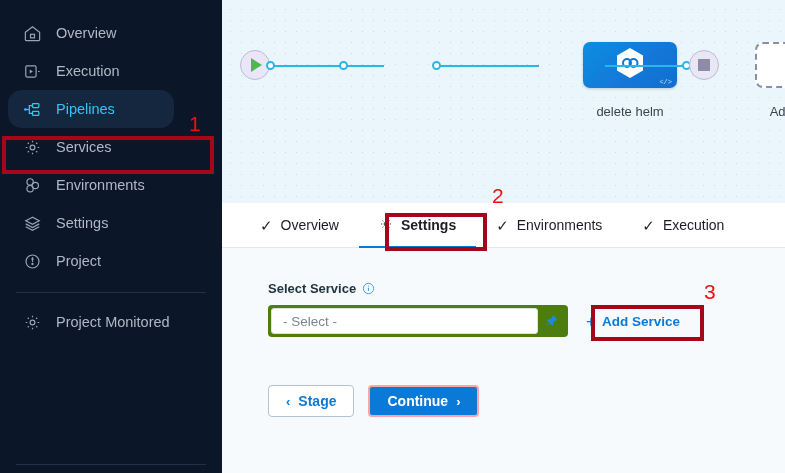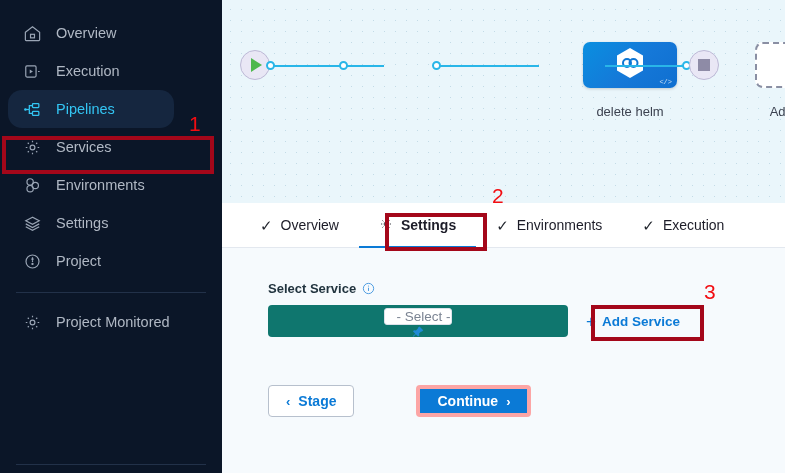--- a/index.html
+++ b/index.html
@@ -134,23 +134,22 @@
   
   .panel { flex: 1; background: #f6fafd; padding: 33px 0 0 46px; position: relative; }
   .field-label {
     font-size: 13px; font-weight: bold; color: #22343f;
     display: flex; align-items: center; gap: 6px; margin-bottom: 9px;
   }
   .info-ico { color: #4a9ae0; display: flex; }
   .select-row { display: flex; align-items: center; gap: 18px; }
   .select-wrap {
     width: 300px; height: 32px; border-radius: 4px;
-    background: #0f766e; display: flex; align-items: center;
+    background: #4d7c0f; display: flex; align-items: center;
     padding: 3px;
-    flex-direction: column;
   }
   .select-box {
     flex: 1; height: 26px; background: #fff;
     border: 1px solid #dde2ea; border-radius: 3px;
     display: flex; align-items: center; padding-left: 11px;
     font-size: 13.5px; color: #7b8493;
   }
   .pin-btn {
     width: 27px; height: 26px; display: flex;
     align-items: center; justify-content: center; cursor: pointer;
@@ -162,21 +161,21 @@
   }
   .add-service .p { font-size: 17px; font-weight: normal; line-height: 1; }
 
   .btn-row { display: flex; gap: 14px; margin-top: 48px; }
   .btn {
     height: 32px; border-radius: 4px; display: flex;
     align-items: center; gap: 8px; padding: 0 17px;
     font-size: 14px; font-weight: bold; cursor: pointer;
   }
   .btn-back { background: #fff; border: 1px solid #b7c0cd; color: #0b7ad6; }
-  .btn-continue { background: #0b7ad6; border: 4px solid #fca5a5; color: #fff; margin-left: 48px; }
+  .btn-continue { background: #0b7ad6; border: 2px solid #fca5a5; color: #fff; }
   .chev { font-size: 13px; }
 
   
   .anno-box {
     position: absolute; border: 4px solid #a4071a;
     pointer-events: none; z-index: 40;
   }
   .anno-num {
     position: absolute; color: #f20d12; font-size: 21px;
     font-family: "Liberation Sans", sans-serif; z-index: 41;

